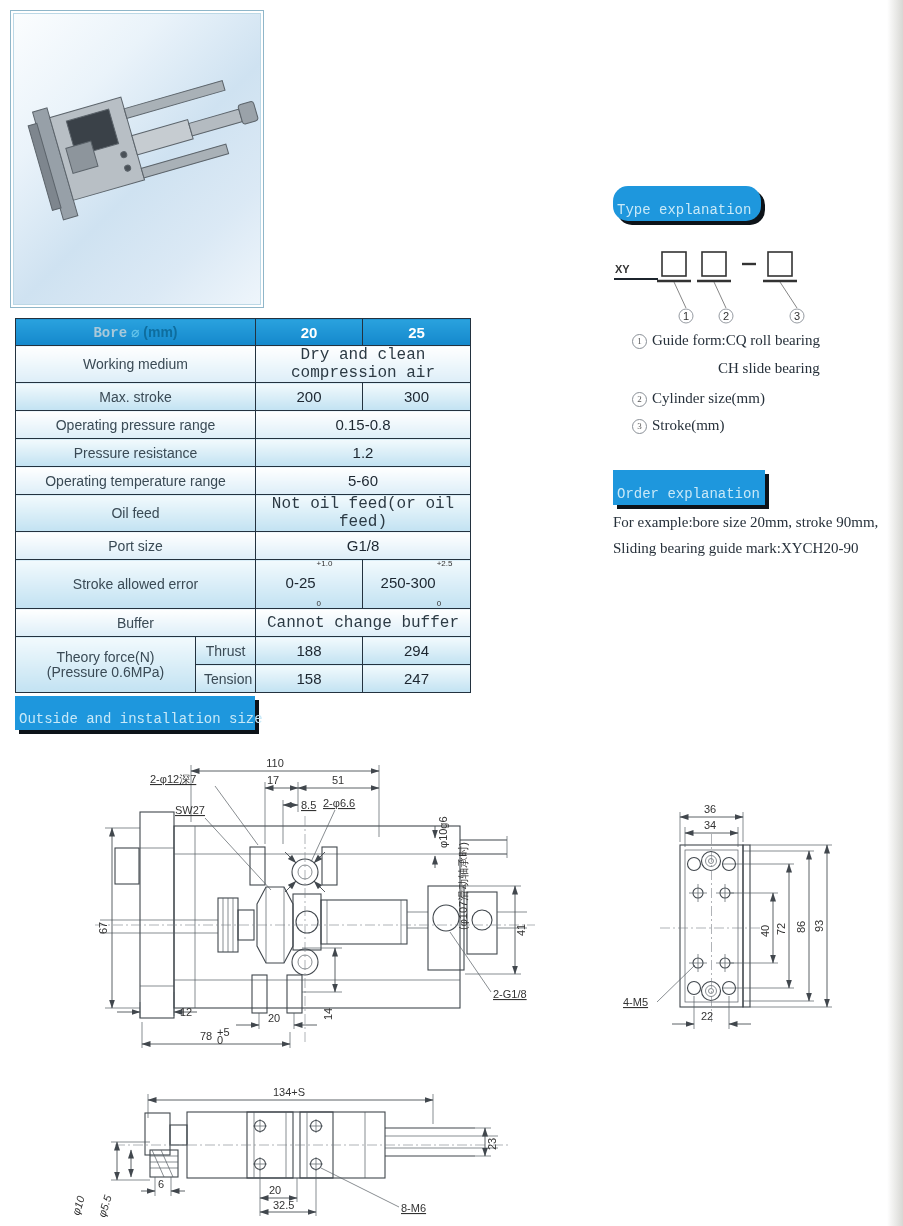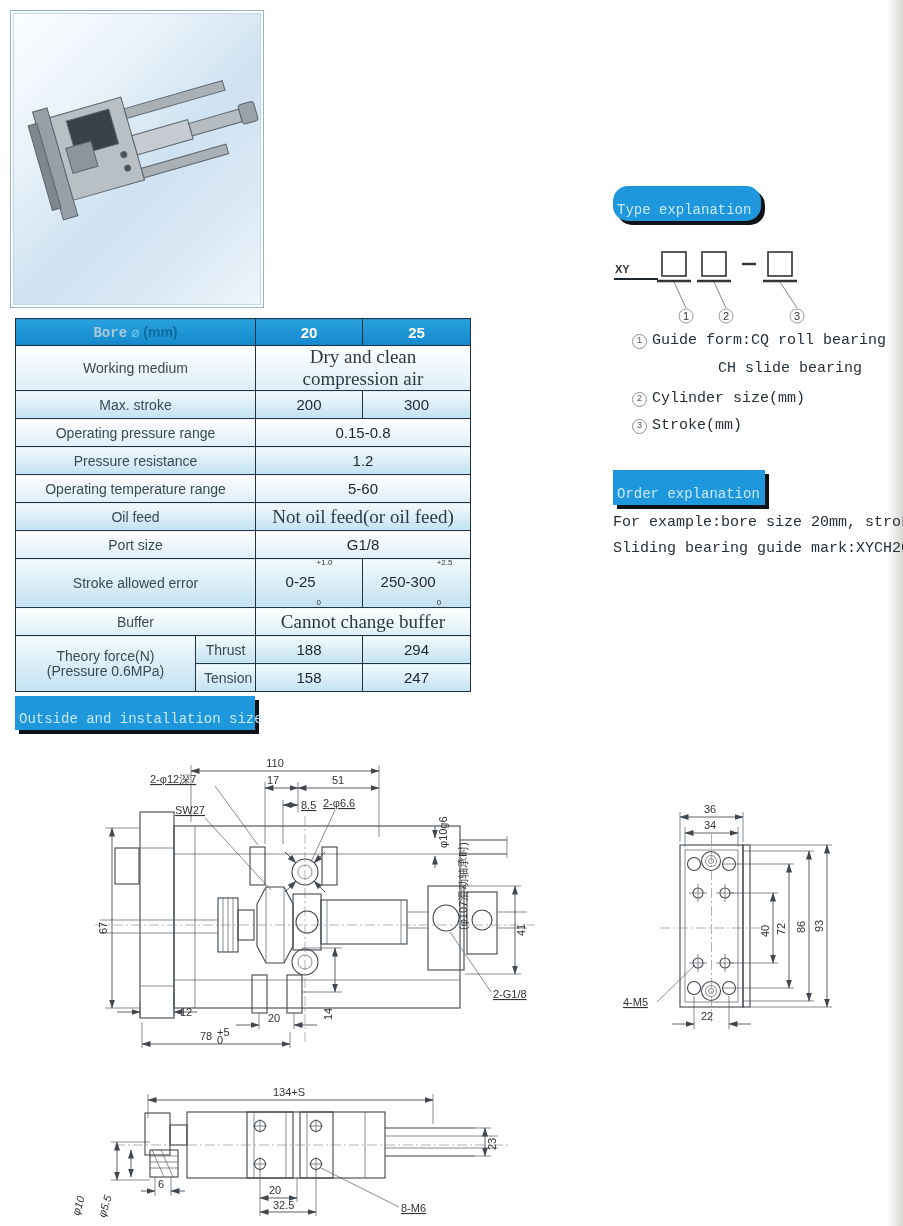--- a/index.html
+++ b/index.html
@@ -27,27 +27,27 @@
         height:27px;padding:0 8px;overflow:hidden;}
   table.spec th{background:linear-gradient(180deg,#2aa2de,#1488cc);height:26px;}
   .hdr-bore{color:#a9c9da;font-family:"Liberation Mono","DejaVu Sans Mono",monospace;font-size:14px;}
   .hdr-phi{color:#63c3ea;font-weight:bold;}
   .hdr-mm{color:#0e6d9e;font-weight:bold;font-size:14px;}
   .hdr-num{color:#ffffff;font-weight:bold;font-size:15px;}
   .row-a td{background:linear-gradient(180deg,#ffffff,#ddeef8);}
   .row-b td{background:linear-gradient(180deg,#f2fafd,#c2e2f2);}
   td.lbl{font-family:Liberation Sans, sans-serif;color:#3a4a55;font-size:14px;}
   td.val{font-size:15px;color:#1c2630;}
-  td.val-mono{font-family:Liberation Serif, serif;font-size:19px;color:#2c3a44;}
+  td.val-mono{font-family:Liberation Mono, monospace;font-size:16px;color:#2c3a44;}
   td.lbl-left{text-align:left;padding-left:6px;line-height:15px;}
   .tol{display:inline-flex;flex-direction:column;font-size:8px;line-height:8px;
         vertical-align:middle;margin-left:1px;color:#333;text-align:left;gap:32px;}
 
   
-  .note-line{position:absolute;font-family:Liberation Mono, monospace;
+  .note-line{position:absolute;font-family:Liberation Serif, serif;
         font-size:15px;color:#26303a;white-space:nowrap;}
   .circ-num{display:inline-flex;width:13px;height:13px;border:1px solid #8a9097;border-radius:50%;
         align-items:center;justify-content:center;font-size:9px;color:#555;margin-right:5px;
         vertical-align:1px;background:#fff;}
 
   
   svg text{font-family:"Liberation Sans","DejaVu Sans",sans-serif;font-size:11px;fill:#333;}
   .edge{stroke:#41474d;stroke-width:1.1;fill:none;}
   .thin{stroke:#555b61;stroke-width:0.7;fill:none;}
   .dim{stroke:#4a5056;stroke-width:0.9;fill:none;}

